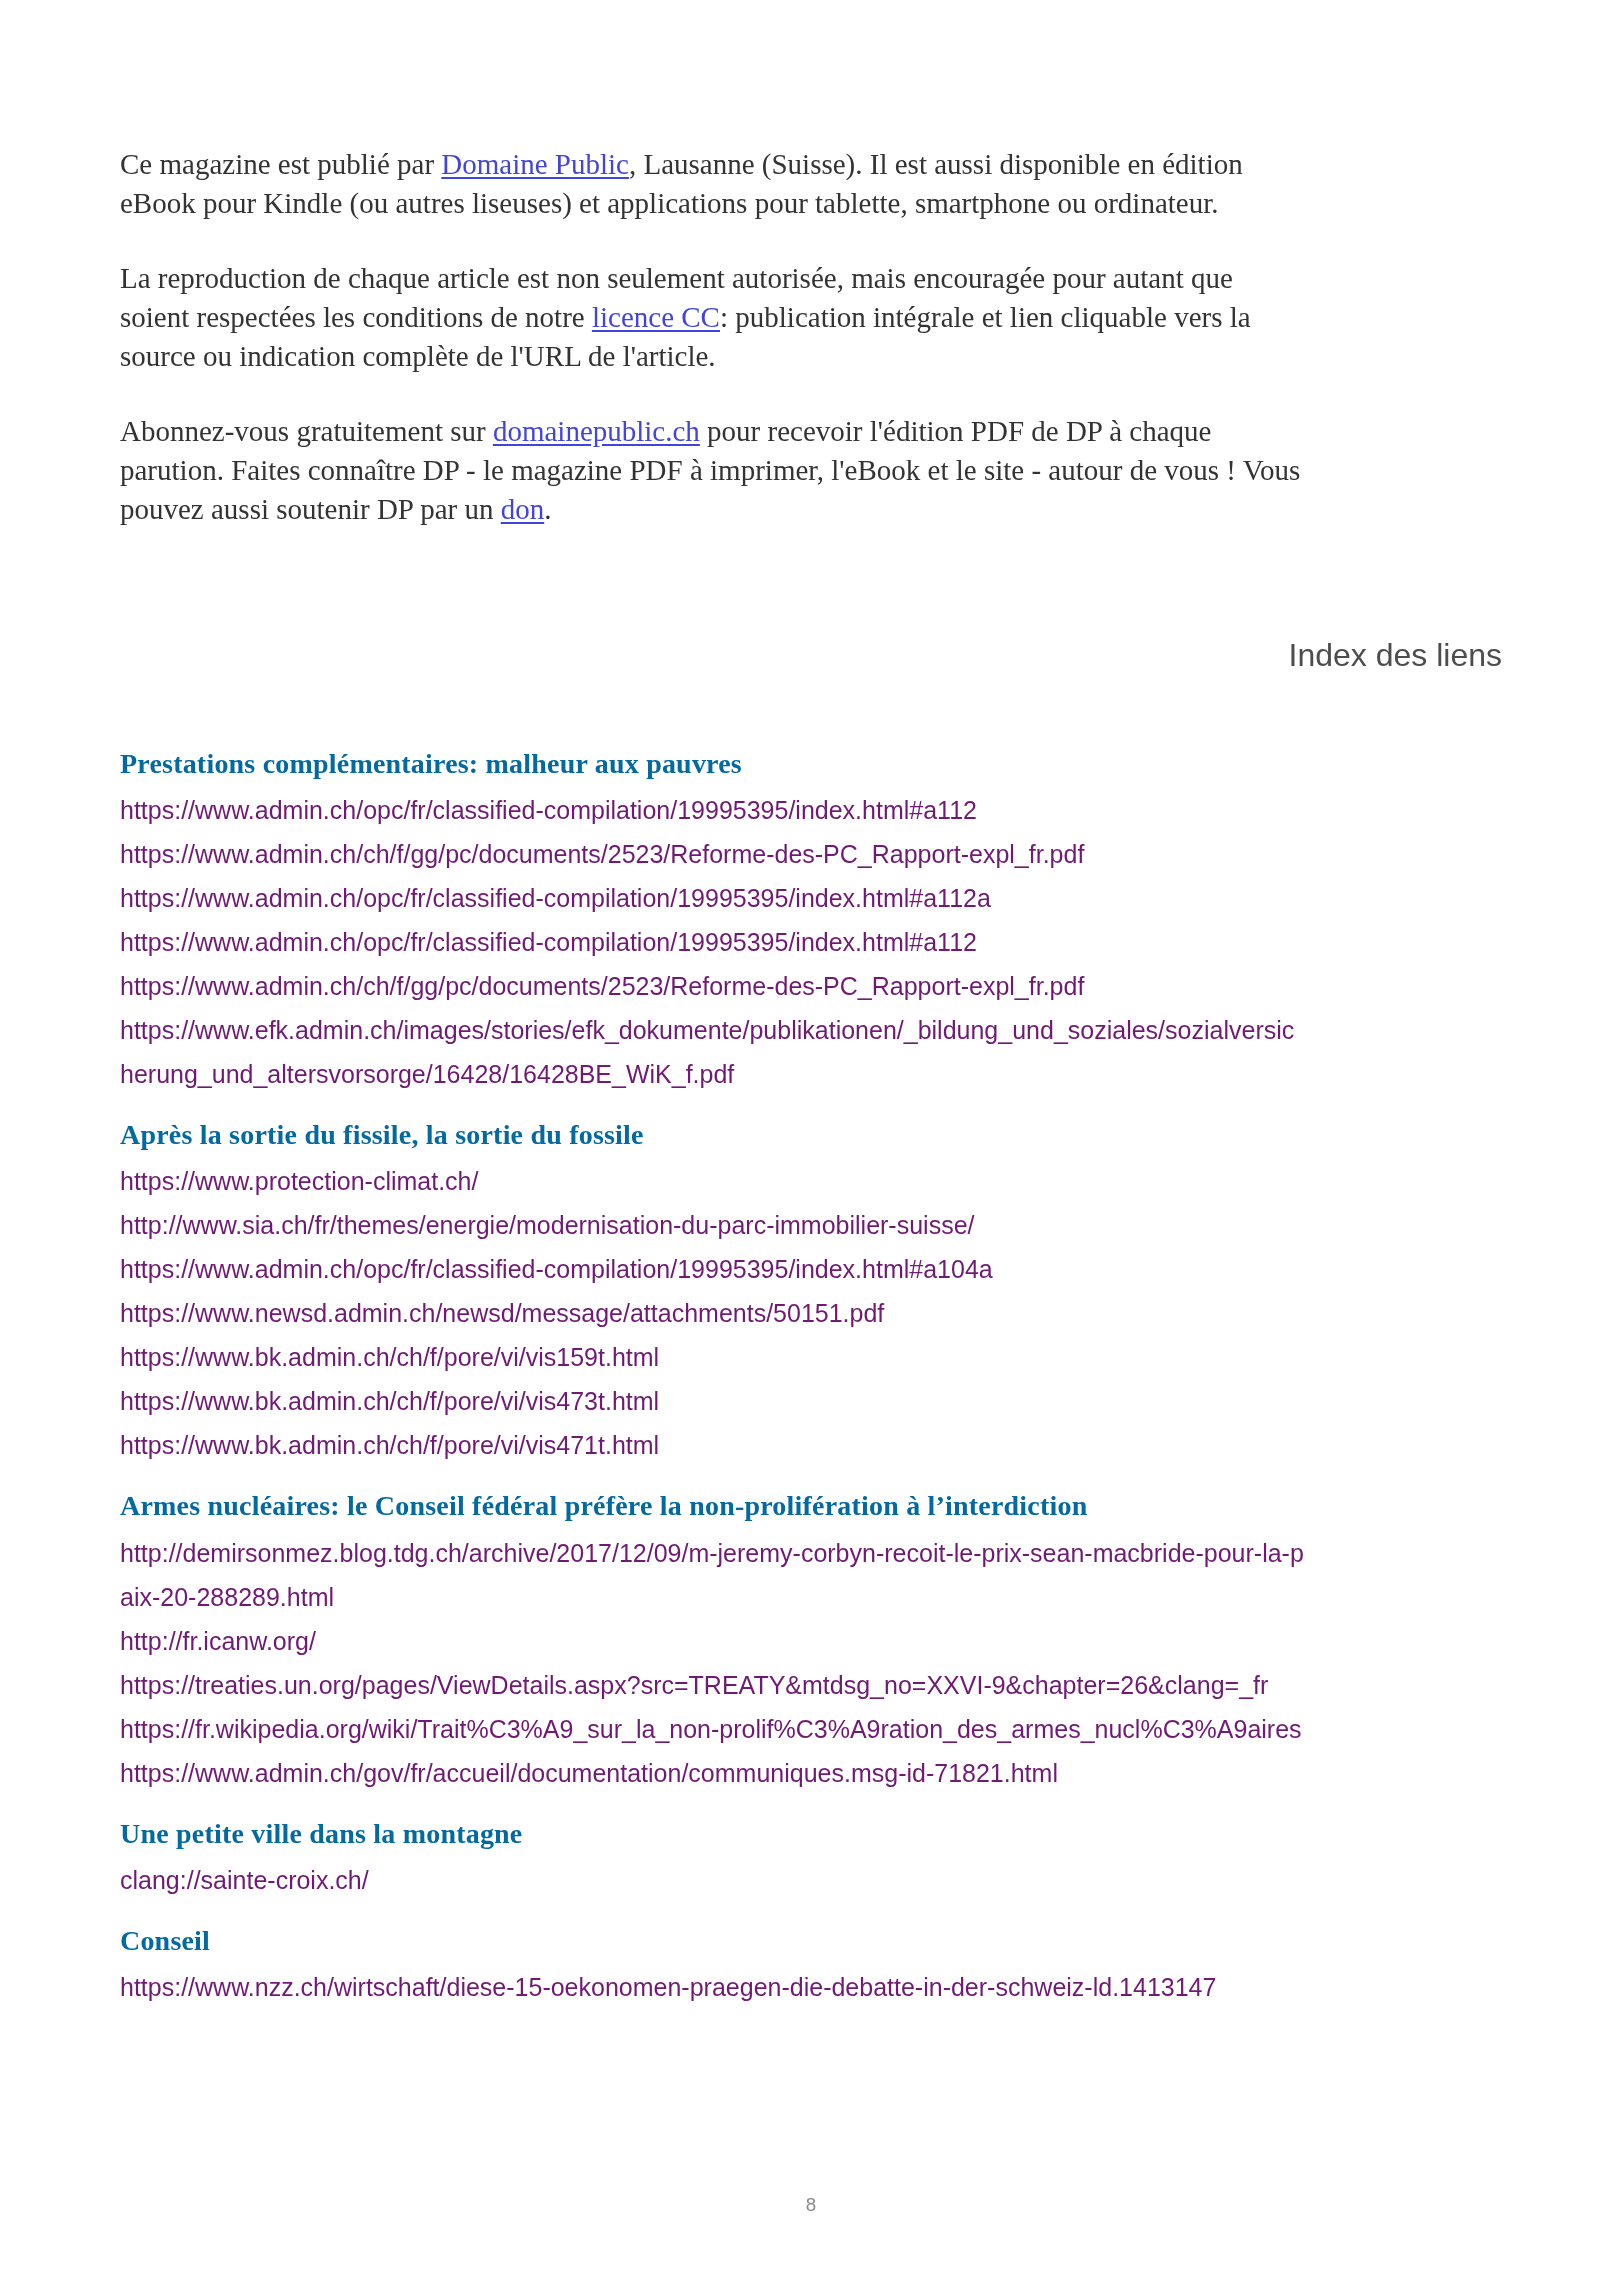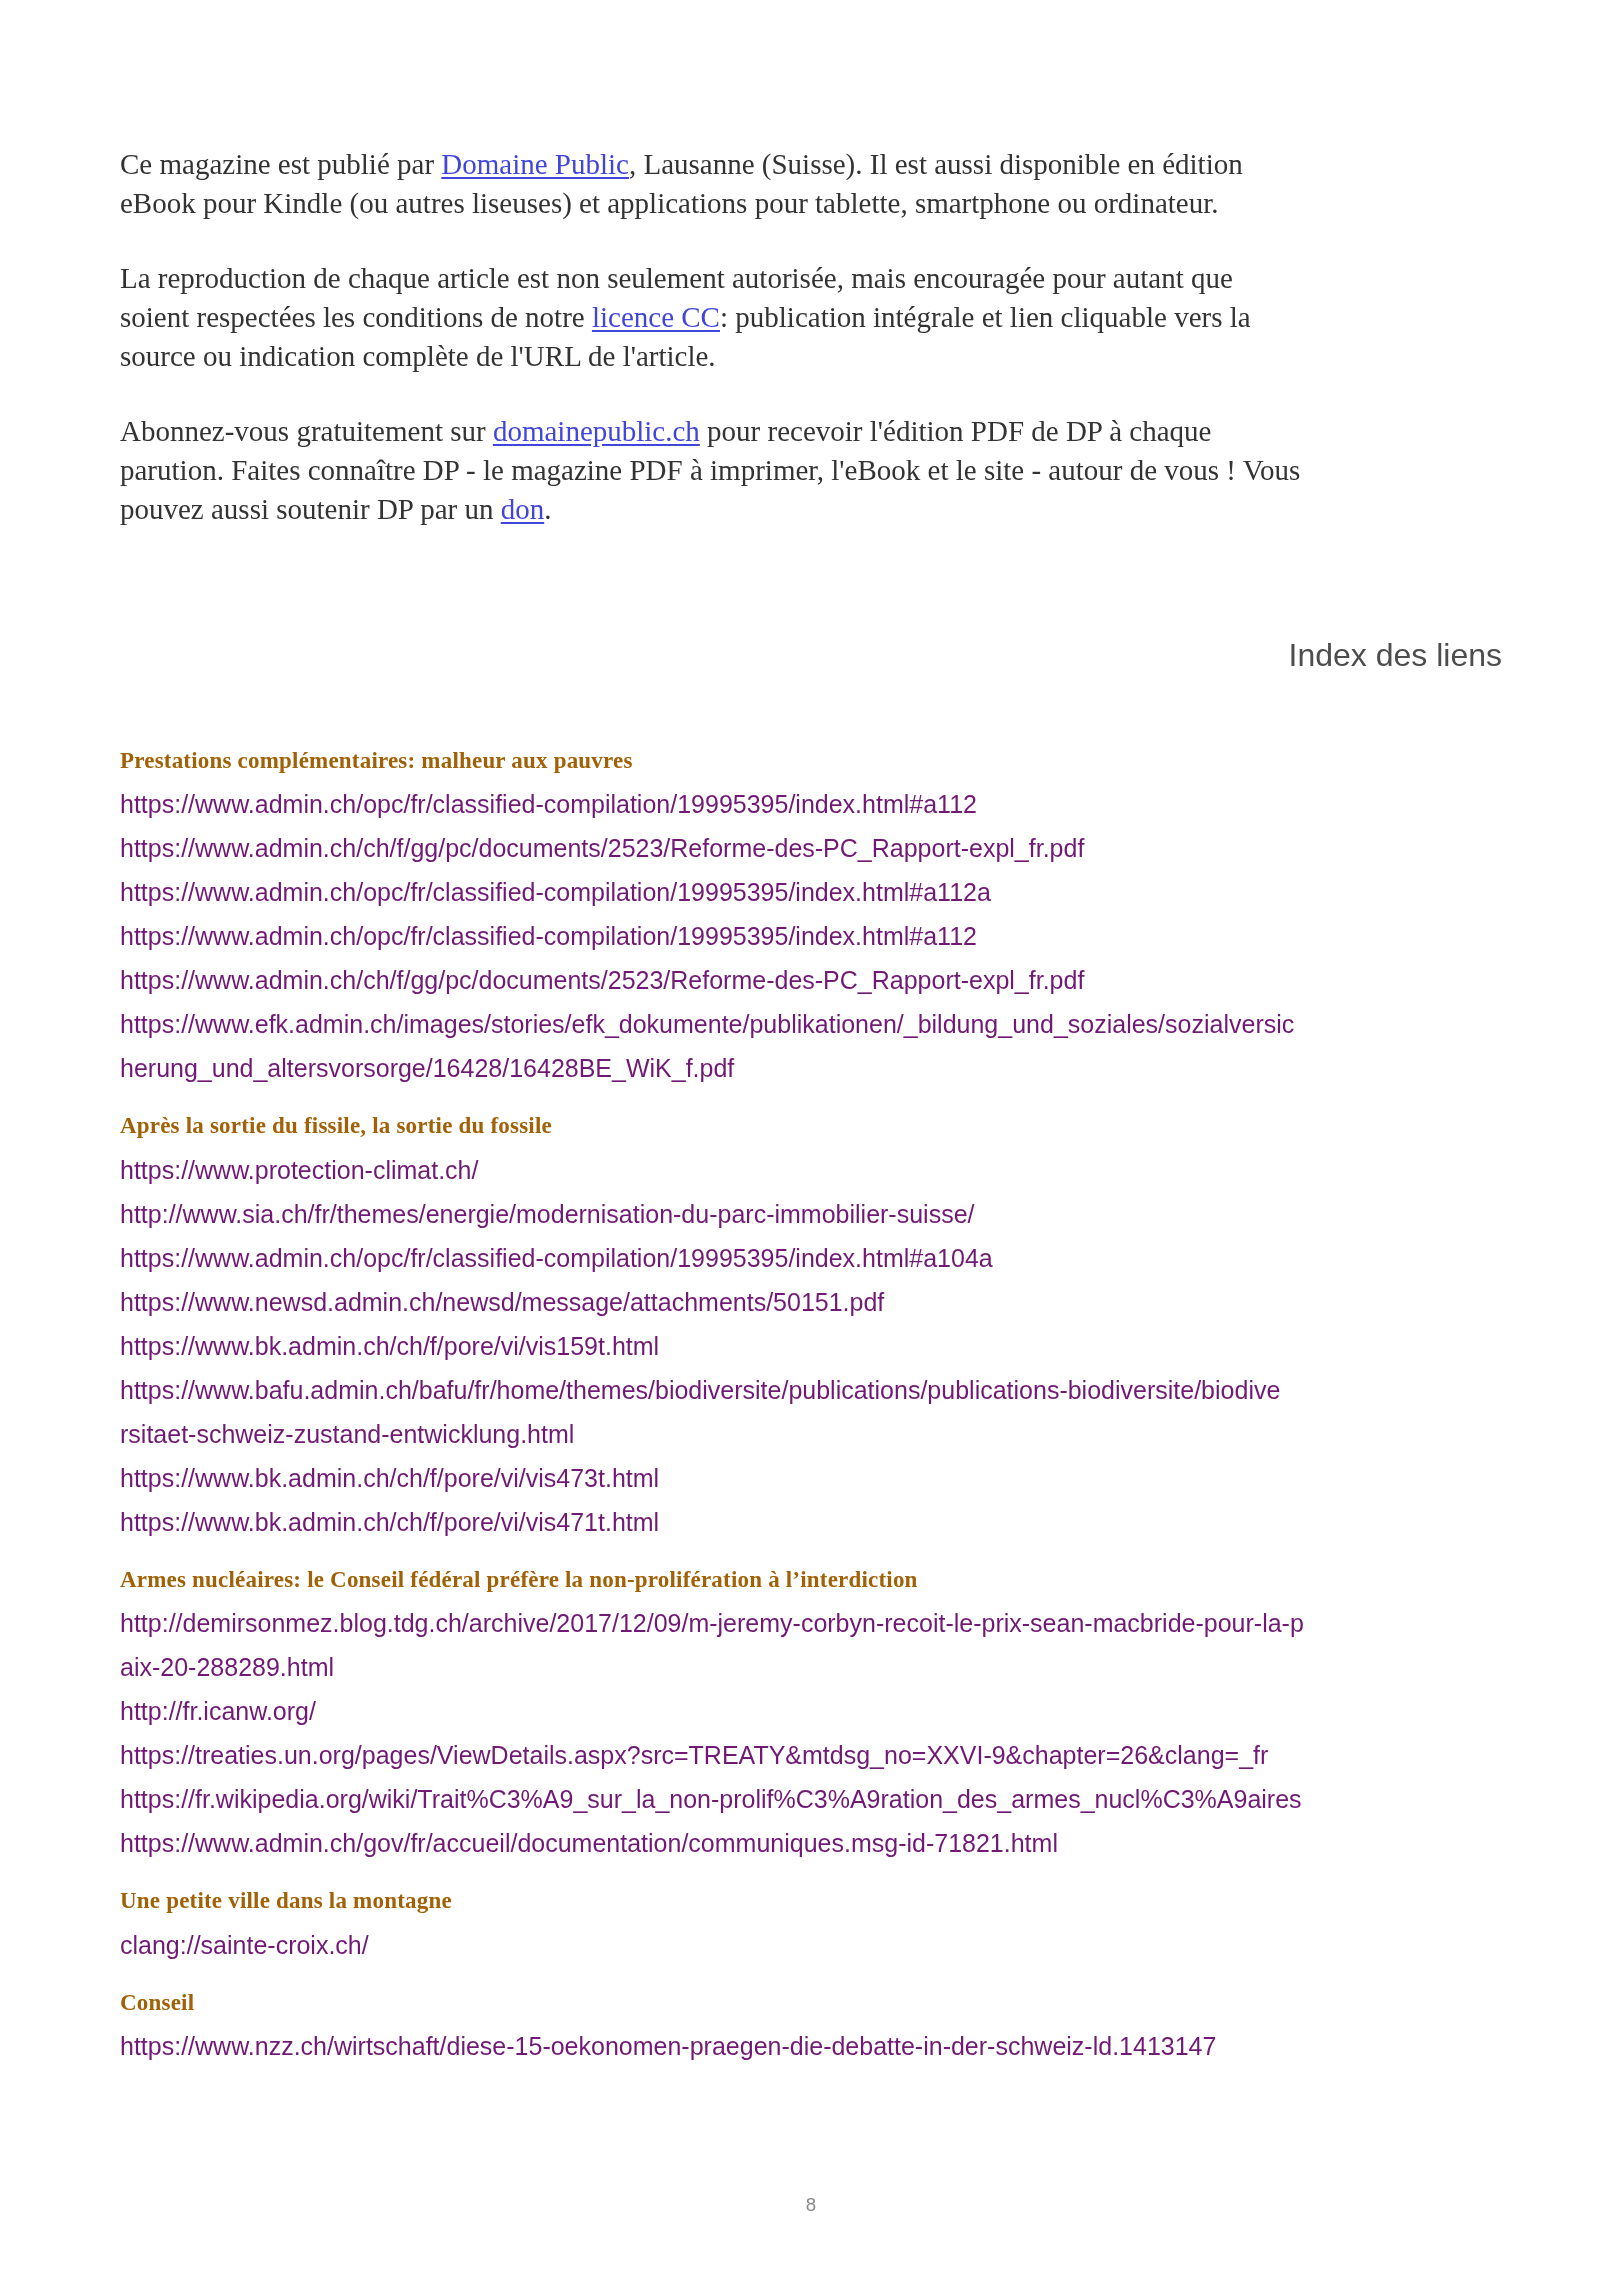--- a/index.html
+++ b/index.html
@@ -41,24 +41,24 @@
   .index-title {
     font-family: "Liberation Sans", sans-serif;
     font-weight: 400;
     font-size: 32px;
     line-height: 39px;
     color: #4d4d4d;
     margin: 107px 0 0 0;
     text-align: right;
   }
   .link-section h2 {
-    font-size: 23px;
+    font-size: 28px;
     line-height: 1.15;
     font-weight: 700;
-    color: #a16207;
+    color: #0369a1;
     margin: 23px 0 8px 0;
     letter-spacing: 0.2px;
   }
   .link-section.first h2 {
     margin-top: 73px;
   }
   .url-line {
     font-family: "Liberation Sans", sans-serif;
     font-size: 25px;
     line-height: 44px;
@@ -107,22 +107,20 @@
 herung_und_altersvorsorge/16428/16428BE_WiK_f.pdf</div>
     </section>
 
     <section class="link-section">
       <h2>Après la sortie du fissile, la sortie du fossile</h2>
       <div class="url-line">https://www.protection-climat.ch/</div>
       <div class="url-line">http://www.sia.ch/fr/themes/energie/modernisation-du-parc-immobilier-suisse/</div>
       <div class="url-line">https://www.admin.ch/opc/fr/classified-compilation/19995395/index.html#a104a</div>
       <div class="url-line">https://www.newsd.admin.ch/newsd/message/attachments/50151.pdf</div>
       <div class="url-line">https://www.bk.admin.ch/ch/f/pore/vi/vis159t.html</div>
-      <div class="url-line">https://www.bafu.admin.ch/bafu/fr/home/themes/biodiversite/publications/publications-biodiversite/biodive
-rsitaet-schweiz-zustand-entwicklung.html</div>
       <div class="url-line">https://www.bk.admin.ch/ch/f/pore/vi/vis473t.html</div>
       <div class="url-line">https://www.bk.admin.ch/ch/f/pore/vi/vis471t.html</div>
     </section>
 
     <section class="link-section">
       <h2>Armes nucléaires: le Conseil fédéral préfère la non-prolifération à l’interdiction</h2>
       <div class="url-line">http://demirsonmez.blog.tdg.ch/archive/2017/12/09/m-jeremy-corbyn-recoit-le-prix-sean-macbride-pour-la-p
 aix-20-288289.html</div>
       <div class="url-line">http://fr.icanw.org/</div>
       <div class="url-line">https://treaties.un.org/pages/ViewDetails.aspx?src=TREATY&amp;mtdsg_no=XXVI-9&amp;chapter=26&amp;clang=_fr</div>

